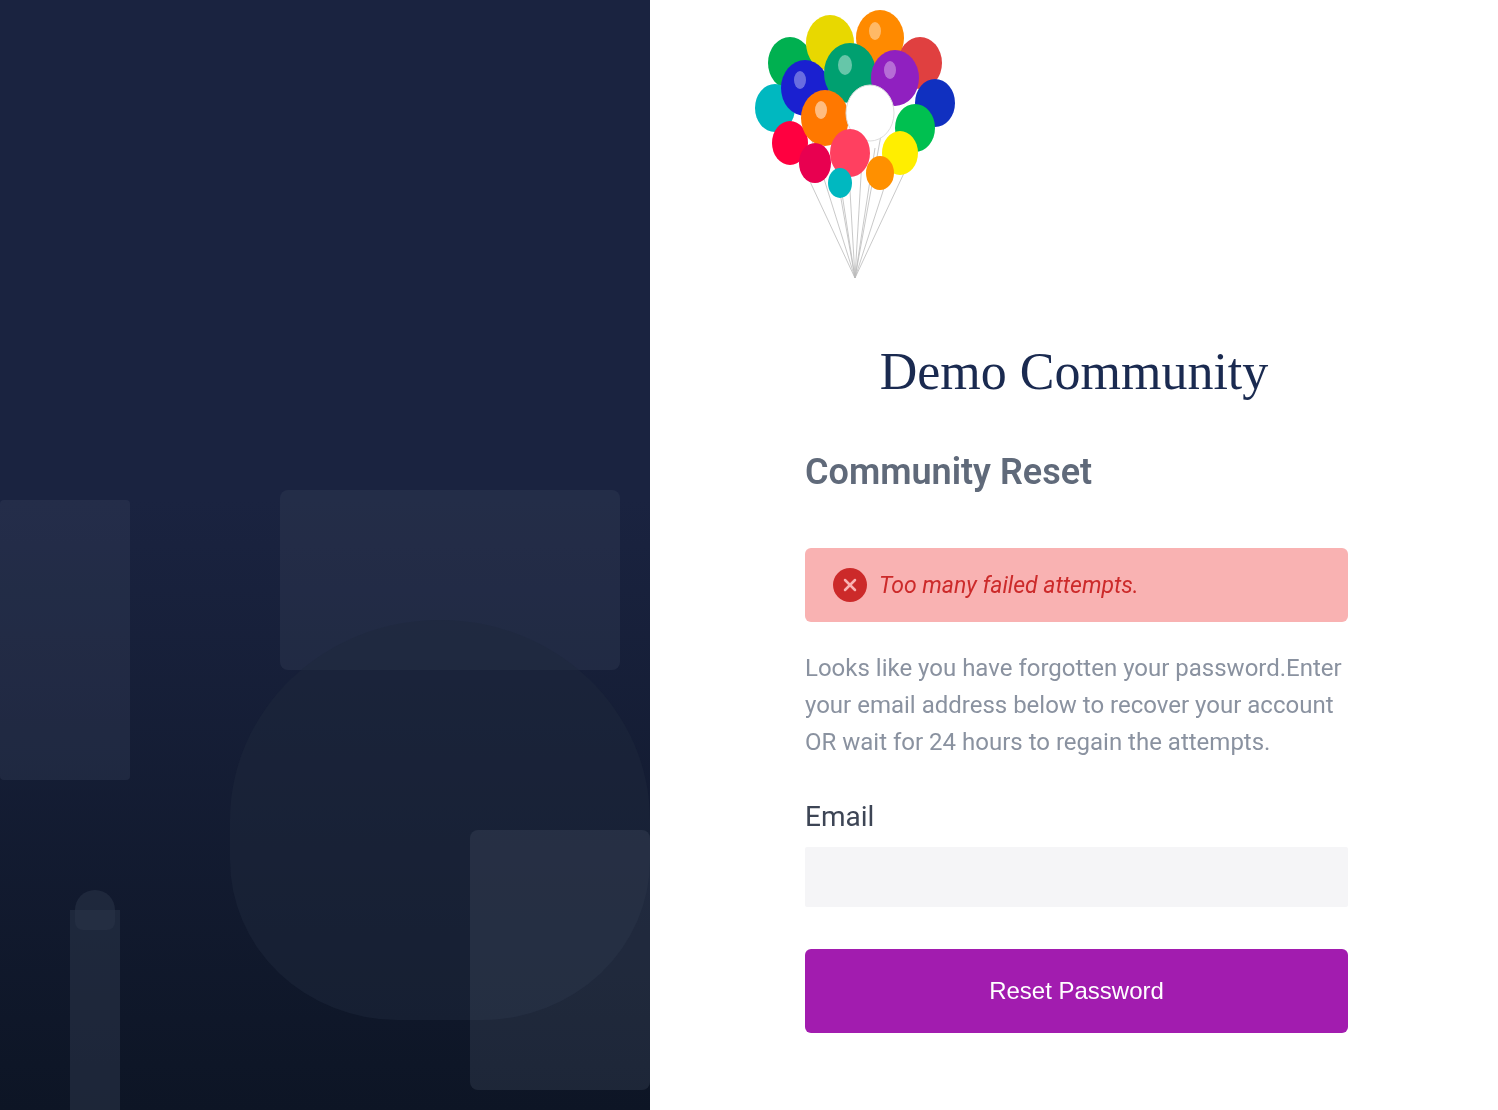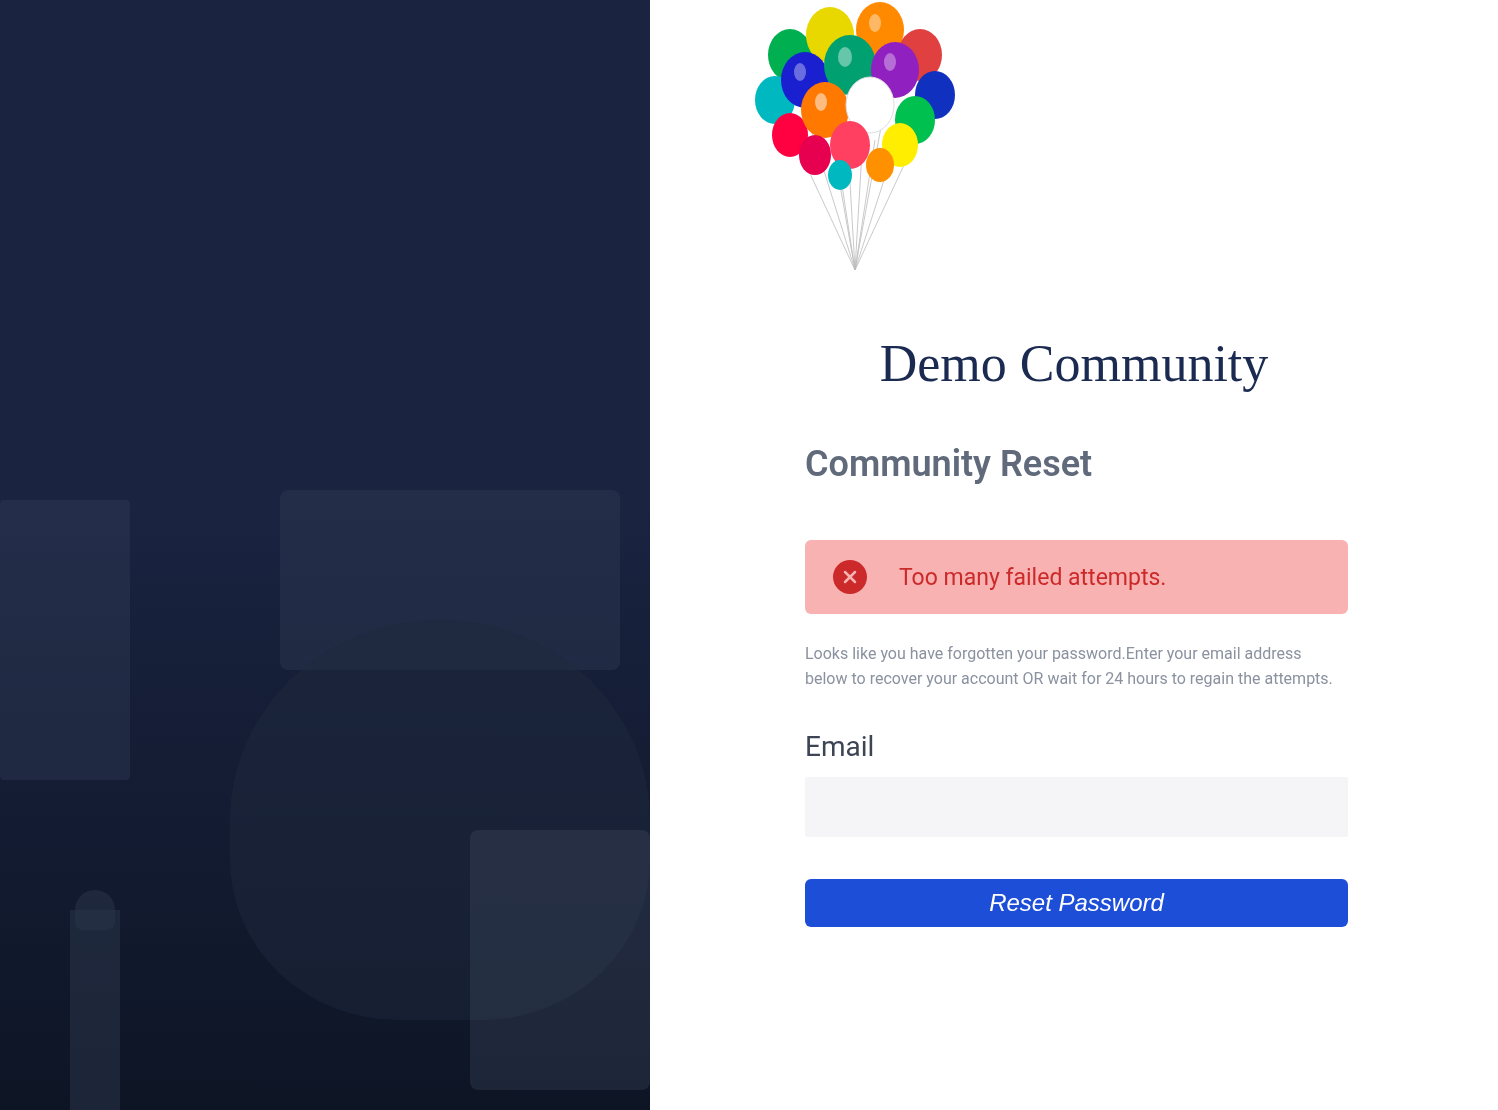--- a/index.html
+++ b/index.html
@@ -95,21 +95,21 @@
       bottom: 20px;
       width: 180px;
       height: 260px;
       background: rgba(80, 90, 110, 0.25);
       border-radius: 8px;
     }
     
     .right-panel {
       flex: 1;
       background-color: #ffffff;
-      padding: 0 30px;
+      padding: 8px 30px;
       overflow-y: auto;
     }
     
     .logo-container {
       margin-top: 0;
       margin-left: 55px;
       margin-bottom: 50px;
     }
     
     .balloons-svg {
@@ -136,22 +136,23 @@
       color: #606a7a;
       margin-bottom: 55px;
     }
     
     .error-banner {
       background-color: #f9b2b2;
       border-radius: 6px;
       padding: 20px 28px;
       display: flex;
       align-items: center;
-      gap: 32px;
+      gap: 12px;
       margin-bottom: 28px;
+      font-style: italic;
     }
     
     .error-icon {
       width: 34px;
       height: 34px;
       background-color: #cc2a2a;
       border-radius: 50%;
       display: flex;
       align-items: center;
       justify-content: center;
@@ -163,21 +164,21 @@
       height: 16px;
     }
     
     .error-text {
       color: #cc2a2a;
       font-size: 23px;
       font-weight: 400;
     }
     
     .description-text {
-      font-size: 16px;
+      font-size: 24px;
       color: #8a92a0;
       line-height: 1.55;
       margin-bottom: 38px;
     }
     
     .field-label {
       display: block;
       font-size: 28px;
       color: #3d4555;
       margin-bottom: 14px;
@@ -191,29 +192,28 @@
       border: none;
       border-radius: 2px;
       padding: 0 16px;
       font-size: 20px;
       color: #333;
       margin-bottom: 42px;
     }
     
     .reset-button {
       width: 100%;
-      height: 48px;
-      background-color: #1d4ed8;
+      height: 84px;
+      background-color: #a21caf;
       color: #ffffff;
       border: none;
       border-radius: 6px;
       font-size: 24px;
       font-weight: 400;
       cursor: pointer;
-      font-style: italic;
     }
   </style>
 </head>
 <body>
 
 <div class="left-panel">
   <div class="left-panel-bg"></div>
   <div class="left-panel-shapes">
     <div class="shape1"></div>
     <div class="shape2"></div>

